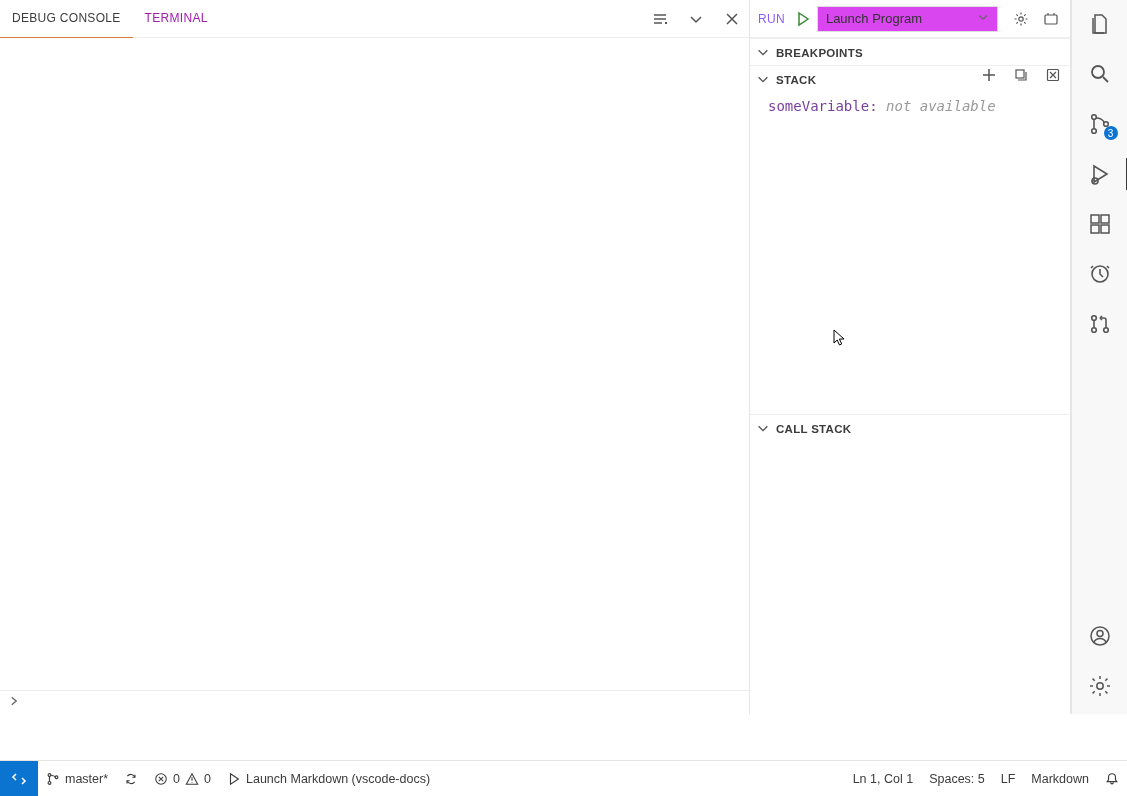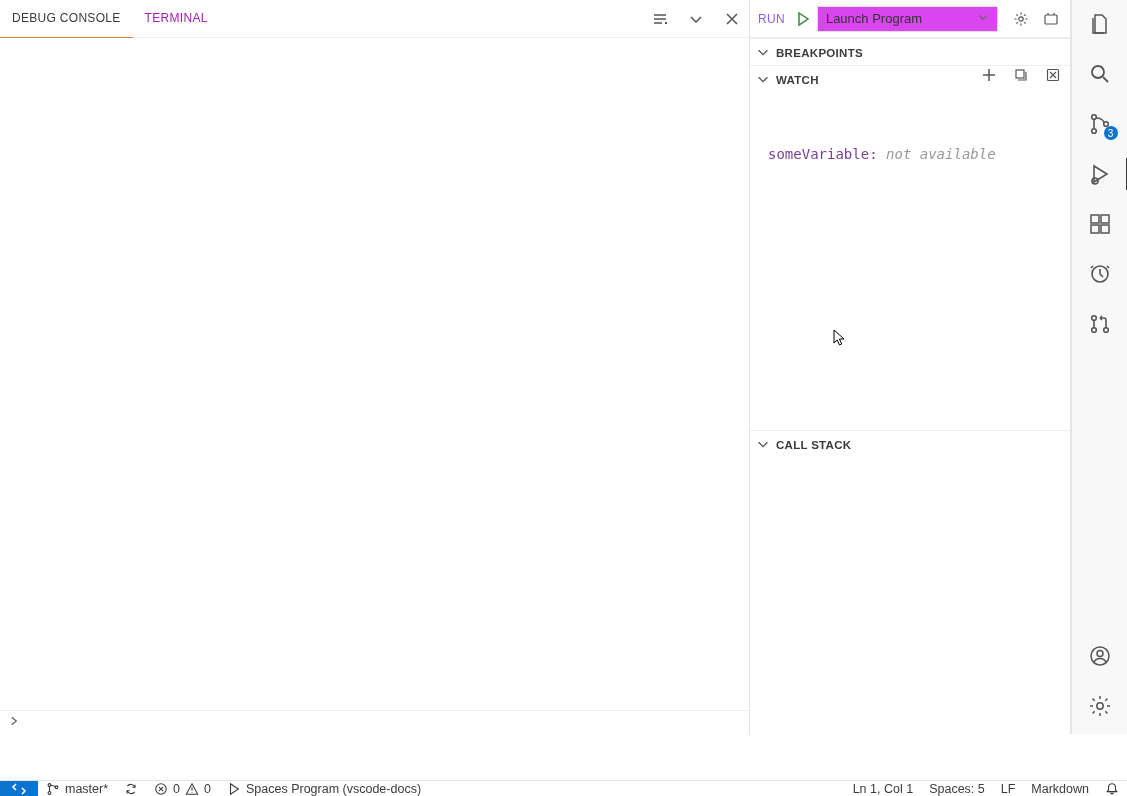--- a/index.html
+++ b/index.html
@@ -39,39 +39,39 @@
 
   .section { border-top:1px solid #eee; }
   .section:first-of-type { border-top:none; }
   .section-header { height:26px; display:flex; align-items:flex-end; padding:6px 6px; gap:6px; font-size:11.5px; font-weight:700; color:#3b3b3b; letter-spacing:.3px; cursor:pointer; }
   .section-header .twisty { color:#555; display:flex; }
   .section-header .twisty svg { width:14px; height:14px; }
   .section-header .hdr-actions { margin-left:auto; display:flex; gap:10px; color:#555; }
   .section-body { padding:4px 0 6px 0; }
   .variables-body { height:140px; }
   .callstack-body { flex:1; }
-  .watch-body { min-height:290px;margin-top:48px; }
+  .watch-body { min-height:290px; }
 
   .watch-item { padding:2px 0 2px 18px; font-family: "Consolas","Menlo",monospace; font-size:14px; }
   .watch-name { color:#7a3e9d; }
   .watch-colon { color:#7a3e9d; }
   .watch-val { color:#9a9a9a; font-style:italic; }
 
-  .debug-panel .grow { flex:1; display:flex; flex-direction:column; min-height:0; }
+  .debug-panel .grow { flex:1; display:flex; flex-direction:column; min-height:0;margin-top:32px; }
 
   
   .activity-bar { width:56px; background:#f8f8f8; border-left:1px solid #e5e5e5; display:flex; flex-direction:column; align-items:center; padding-top:10px; gap:22px; color:#555; }
   .activity-item { position:relative; width:28px; height:28px; display:flex; align-items:center; justify-content:center; cursor:pointer; }
   .activity-item svg { width:24px; height:24px; }
   .activity-item.active::after { content:""; position:absolute; right:-14px; top:-2px; width:2px; height:32px; background:#3b3b3b; }
   .badge { position:absolute; bottom:-2px; right:-4px; background:#0b74d1; color:#fff; font-size:10px; border-radius:8px; min-width:14px; height:14px; display:flex; align-items:center; justify-content:center; padding:0 3px; }
   .activity-spacer { flex:1; }
 
   
-  .status-bar { height:16px; background:#fff; border-top:1px solid #e5e5e5; display:flex; align-items:stretch; font-size:12.5px; color:#3b3b3b; }
+  .status-bar { height:36px; background:#fff; border-top:1px solid #e5e5e5; display:flex; align-items:stretch; font-size:12.5px; color:#3b3b3b; }
   .remote-block { width:38px; background:#0b74d1; color:#fff; display:flex; align-items:center; justify-content:center; }
   .remote-block svg { width:16px; height:16px; }
   .status-item { display:flex; align-items:center; gap:5px; padding:0 8px; cursor:pointer; }
   .status-item svg { width:14px; height:14px; }
   .status-spacer { flex:1; }
 
   
   .fake-cursor { position:absolute; left:833px; top:329px; pointer-events:none; color:#000; }
   .fake-cursor svg { width:14px; height:18px; }
 </style>
@@ -159,21 +159,21 @@
       </div>
 
 
       <div class="section">
         <div class="section-header">
           <span class="twisty">
               <svg viewBox="0 0 16 16" fill="none" stroke="currentColor" stroke-width="1.6">
                 <path d="M3 6l5 5 5-5"></path>
               </svg>
             </span>
-          <span>WATCH</span>
+          <span>STACK</span>
           <span class="hdr-actions">
             <span class="icon-btn">
                 <svg viewBox="0 0 16 16" fill="none" stroke="currentColor" stroke-width="1.5">
                   <path d="M8 2v12M2 8h12"></path>
                 </svg>
               </span>
             <span class="icon-btn">
                 <svg viewBox="0 0 16 16" fill="none" stroke="currentColor" stroke-width="1.2">
                   <rect x="3" y="3" width="8" height="8"></rect>
                   <path d="M5 13h8V5"></path>
@@ -308,21 +308,21 @@
       <svg viewBox="0 0 16 16" fill="none" stroke="currentColor" stroke-width="1.2">
           <path d="M8 2l6.5 12h-13z"></path>
           <path d="M8 6v4M8 12v.5"></path>
         </svg>
       <span>0</span>
     </div>
     <div class="status-item">
       <svg viewBox="0 0 16 16" fill="none" stroke="currentColor" stroke-width="1.3">
           <path d="M4 2l9 6-9 6V2z"></path>
         </svg>
-      <span>Spaces Program (vscode-docs)</span>
+      <span>Launch Markdown (vscode-docs)</span>
     </div>
     <div class="status-spacer"></div>
     <div class="status-item">
         <span>Ln 1, Col 1</span>
       </div>
     <div class="status-item">
         <span>Spaces: 5</span>
       </div>
     <div class="status-item">
         <span>LF</span>

